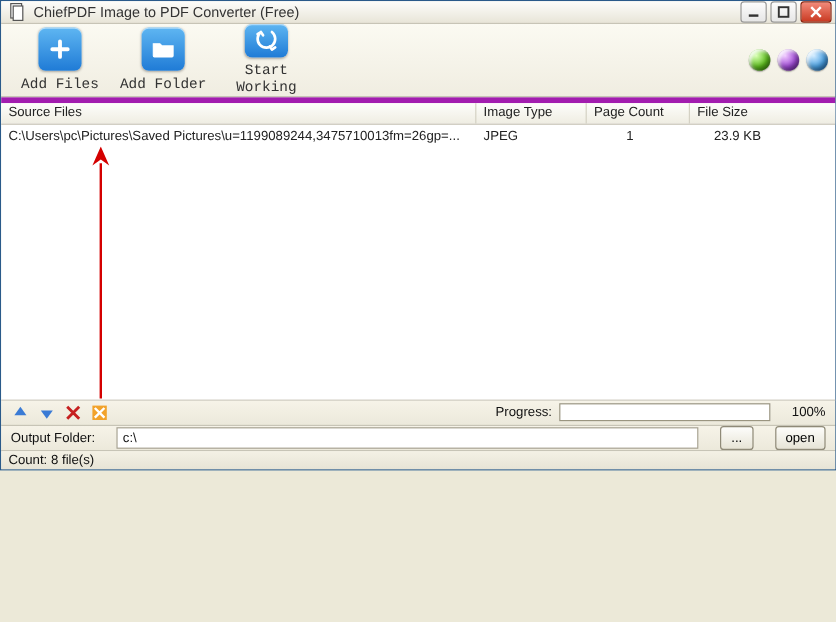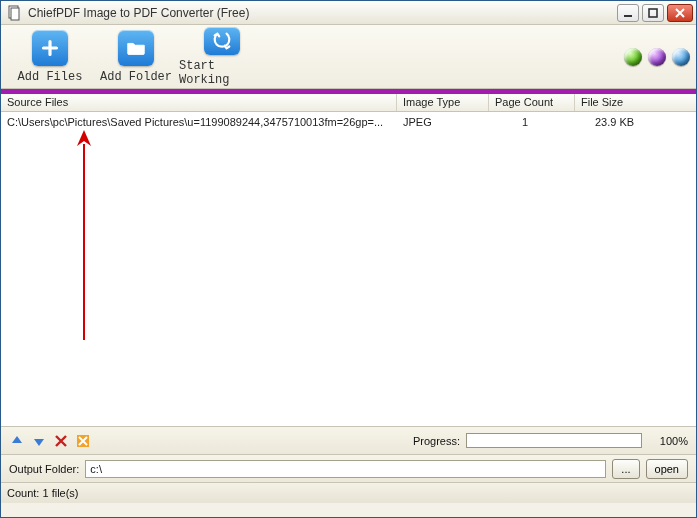--- a/index.html
+++ b/index.html
@@ -1,26 +1,26 @@
 <!DOCTYPE html>
 <html><head>
 <meta charset="utf-8">
 <style>
   * { box-sizing: border-box; margin: 0; padding: 0; }
   html, body { width: 697px; height: 518px; font-family: Tahoma, Arial, sans-serif; font-size: 11px; background: #ece9d8; }
-  .window { width: 697px; height: 518px; display: flex; flex-direction: column; border: 1px solid #2a5a8a; background: #f4f2e8; }
+  .window { width: 697px; height: 392px; display: flex; flex-direction: column; border: 1px solid #2a5a8a; background: #f4f2e8; }
   
   .titlebar { height: 24px; background: linear-gradient(#fdfdfb, #e8e5d8); display: flex; align-items: center; padding: 0 3px 0 6px; border-bottom: 1px solid #c7c4b6; }
   .title-icon { width: 16px; height: 16px; margin-right: 5px; color:#333; }
   .title-text { flex: 1; color: #333; font-size: 12px; }
   .win-btn { width: 22px; height: 18px; margin-left: 3px; border: 1px solid #9a9a9a; border-radius: 3px; background: linear-gradient(#fdfdfd,#e6e6e6); display: flex; align-items: center; justify-content: center; cursor: pointer; }
   .win-btn svg { width: 12px; height: 12px; }
   .win-close { background: linear-gradient(#f28a7a,#c93a22); border-color:#8a2410; width: 26px; }
   
-  .toolbar { height: 64px; background: linear-gradient(#fbfaf2,#f0ede1); border-bottom: 1px solid #c7c4b6; display: flex; align-items: center; padding: 0 6px; position: relative; }
+  .toolbar { height: 64px; background: linear-gradient(#fbfaf2,#f0ede1); border-bottom: 1px solid #c7c4b6; display: flex; align-items: center; padding: 0 6px; position: relative; text-align: center; }
   .tb-item { width: 86px; height: 60px; display: flex; flex-direction: column; align-items: center; justify-content: center; cursor: pointer; }
   .tb-icon { width: 36px; height: 36px; background: linear-gradient(#5fb6f2,#1f7bd6); border-radius: 6px; display:flex; align-items:center; justify-content:center; box-shadow: inset 0 1px 0 rgba(255,255,255,.5), 0 1px 2px rgba(0,0,0,.3); }
   .tb-icon svg { width: 22px; height: 22px; fill:#fff; stroke:#fff; }
   .tb-label { margin-top: 4px; font-family: "Courier New", monospace; font-size: 12px; color:#333; }
   .tb-spacer { flex:1; }
   .orb { width: 18px; height: 18px; border-radius: 50%; margin-left: 6px; box-shadow: inset -2px -3px 4px rgba(0,0,0,.35), inset 2px 2px 3px rgba(255,255,255,.9), 0 1px 1px rgba(0,0,0,.3); cursor:pointer; }
   .orb-green { background: radial-gradient(circle at 35% 30%, #d6ffb0, #5fbf1f 55%, #2e6f0a); }
   .orb-purple{ background: radial-gradient(circle at 35% 30%, #f0c9ff, #a04bd6 55%, #5a1f86); }
   .orb-blue  { background: radial-gradient(circle at 35% 30%, #cfeaff, #4aa0e2 55%, #1a5a9a); }
   
@@ -39,21 +39,21 @@
   
   .arrow-overlay { position:absolute; left: 73px; top: 18px; pointer-events:none; }
   .arrow-overlay svg { display:block; }
   
   .strip { height: 28px; background: linear-gradient(#f6f3e8,#ece9db); border-bottom: 1px solid #c7c4b6; display:flex; align-items:center; padding: 0 8px; }
   .mini { width:16px; height:16px; margin-right:6px; display:flex; align-items:center; justify-content:center; cursor:pointer; }
   .prog-lbl { margin-left:auto; margin-right:6px; color:#111;padding-left:37px; }
   .prog-bar { width: 176px; height: 15px; border: 1px solid #9a9580; background:#fff; }
   .prog-pct { margin-left: 10px; color:#111; width: 36px; text-align:right; }
   
-  .outbar { height: 28px; background: linear-gradient(#f6f3e8,#ece9db); border-bottom: 1px solid #c7c4b6; display:flex; align-items:center; padding: 0 8px; gap:6px; }
+  .outbar { height: 28px; background: linear-gradient(#f6f3e8,#ece9db); border-bottom: 1px solid #c7c4b6; display:flex; align-items:center; padding: 0 8px; gap:18px; }
   .out-lbl { color:#111; }
   .out-input { flex:1; height: 18px; border:1px solid #a6a18e; background:#fff; padding: 1px 4px; font-family:inherit; font-size:11px; color:#111; }
   .btn { height: 20px; border:1px solid #8f8a78; background: linear-gradient(#fdfdfb,#e7e4d6); border-radius:3px; padding: 0 8px; font-family:inherit; font-size:11px; cursor:pointer; }
   
   .status { height: 20px; background: linear-gradient(#f4f1e5,#e7e4d6); display:flex; align-items:center; padding: 0 6px; color:#111; }
 </style>
 </head>
 <body>
 
 <div class="window">
@@ -165,16 +165,16 @@
   </div>
 
   <div class="outbar">
     <div class="out-lbl">Output Folder:</div>
     <input class="out-input" value="c:\" style="">
     <button class="btn">...</button>
     <button class="btn">open</button>
   </div>
 
   <div class="status">
-    <span>Count:  1 file(s)</span>
+    <span>Count:  8 file(s)</span>
   </div>
 
 </div>
 
 </body></html>

